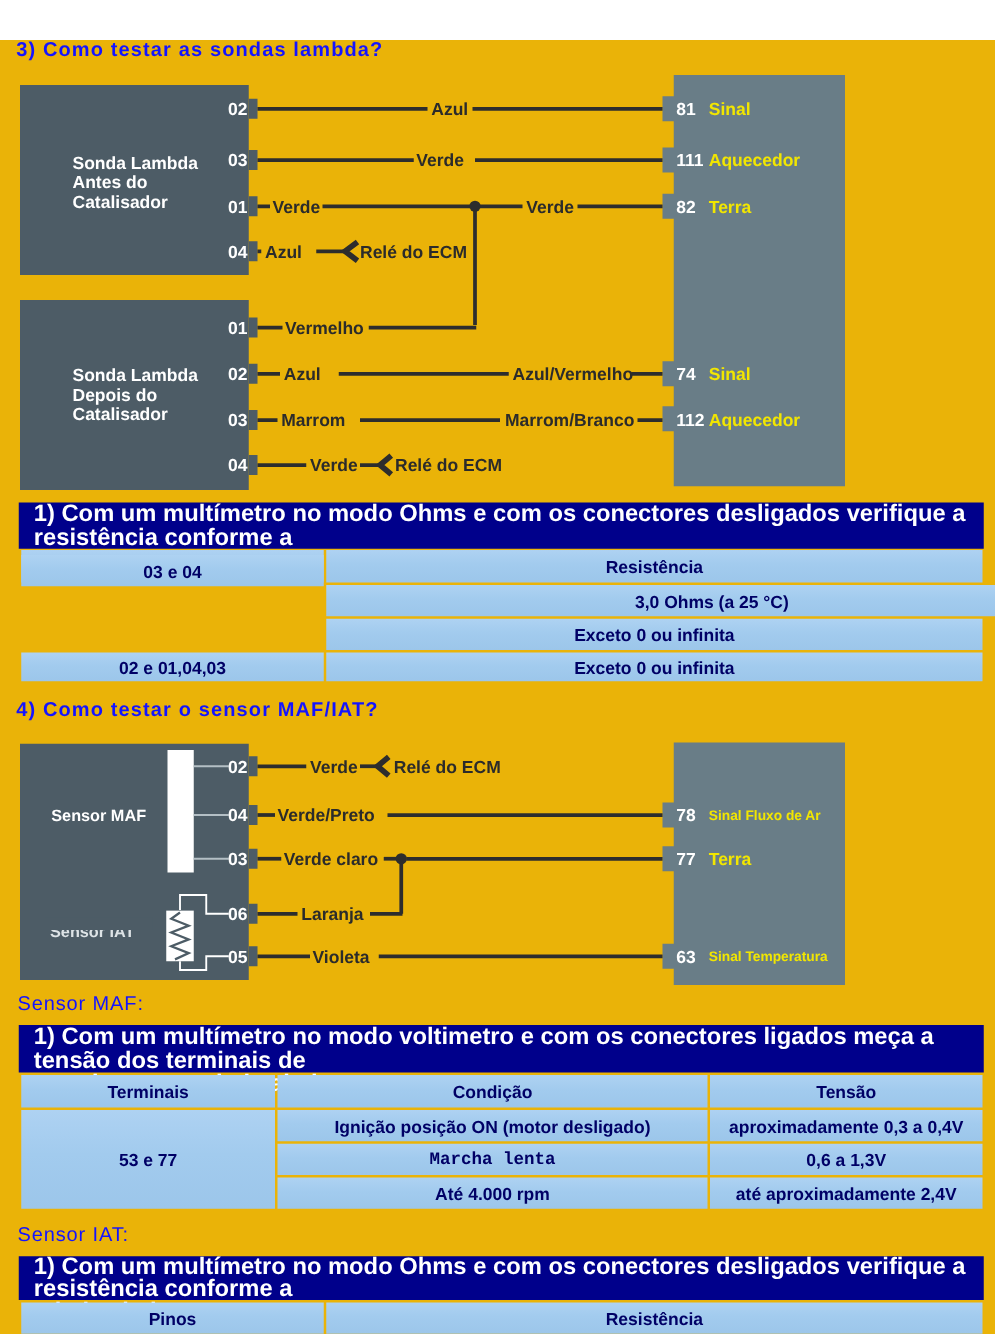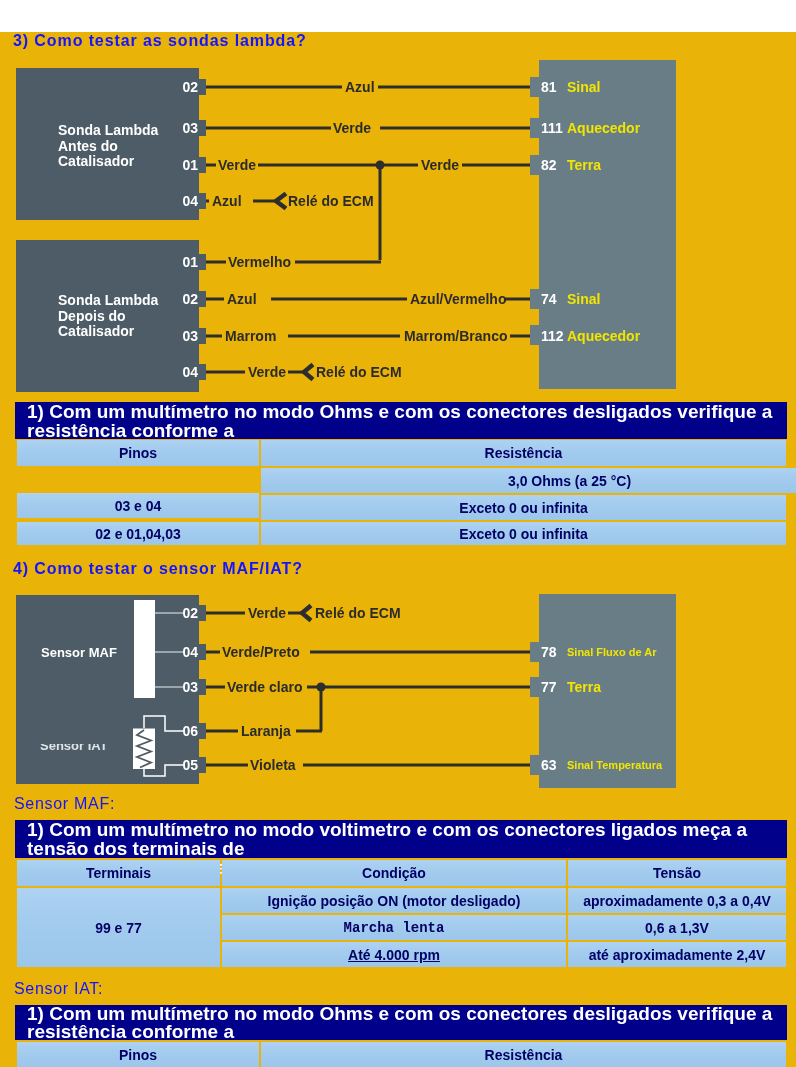--- a/index.html
+++ b/index.html
@@ -120,21 +120,21 @@
     <text x="567" y="101">Aquecedor</text>
     <text x="567" y="138">Terra</text>
     <text x="567" y="272">Sinal</text>
     <text x="567" y="309">Aquecedor</text>
   </g>
 </svg>
 
 <div class="band" style="top:370px;height:37px;">1) Com um multímetro no modo Ohms e com os conectores desligados verifique a resistência conforme a<br>tabela abaixo:</div>
 <div class="cell" style="left:17px;top:408px;width:242px;height:26px;">Pinos</div>
 <div class="cell" style="left:261px;top:408px;width:525px;height:26px;">Resistência</div>
-<div class="cell" style="left:17px;top:461px;width:242px;height:25px;">03 e 04</div>
+<div class="cell" style="left:17px;top:412px;width:242px;height:25px;">03 e 04</div>
 <div class="cell" style="left:261px;top:436px;width:617px;height:25px;">3,0 Ohms (a 25 °C)</div>
 <div class="cell" style="left:261px;top:463px;width:525px;height:25px;">Exceto 0 ou infinita</div>
 <div class="cell" style="left:17px;top:490px;width:242px;height:23px;">02 e 01,04,03</div>
 <div class="cell" style="left:261px;top:490px;width:525px;height:23px;">Exceto 0 ou infinita</div>
 
 <div class="h1" style="top:528px;">4) Como testar o sensor MAF/IAT?</div>
 
 <svg width="796" height="205" style="top:555px;" viewBox="0 0 796 205">
 
   <rect x="539" y="7" width="137" height="194" fill="#697d87"></rect>
@@ -208,26 +208,26 @@
   <text x="567" y="105" fill="#f2e600" font-size="14">Terra</text>
   <text x="567" y="182" fill="#f2e600" font-size="11">Sinal Temperatura</text>
 </svg>
 
 <div class="h2" style="top:763px;">Sensor MAF:</div>
 
 <div class="band" style="top:788px;height:38px;">1) Com um multímetro no modo voltimetro e com os conectores ligados meça a tensão dos terminais de<br>acordo com a tabela abaixo:</div>
 <div class="cell" style="left:17px;top:828px;width:203px;height:26px;">Terminais</div>
 <div class="cell" style="left:222px;top:828px;width:344px;height:26px;">Condição</div>
 <div class="cell" style="left:568px;top:828px;width:218px;height:26px;">Tensão</div>
-<div class="cell" style="left:17px;top:856px;width:203px;height:79px;">99 e 77</div>
+<div class="cell" style="left:17px;top:856px;width:203px;height:79px;">53 e 77</div>
 <div class="cell" style="left:222px;top:856px;width:344px;height:25px;">Ignição posição ON (motor desligado)</div>
 <div class="cell" style="left:568px;top:856px;width:218px;height:25px;">aproximadamente 0,3 a 0,4V</div>
 <div class="cell" style="left:222px;top:883px;width:344px;height:25px;font-family:Liberation Mono, monospace;">Marcha lenta</div>
 <div class="cell" style="left:568px;top:883px;width:218px;height:25px;">0,6 a 1,3V</div>
-<div class="cell" style="left:222px;top:910px;width:344px;height:25px;text-decoration:underline;">Até 4.000 rpm</div>
+<div class="cell" style="left:222px;top:910px;width:344px;height:25px;">Até 4.000 rpm</div>
 <div class="cell" style="left:568px;top:910px;width:218px;height:25px;">até aproximadamente 2,4V</div>
 
 <div class="h2" style="top:948px;text-align:center;">Sensor IAT:</div>
 
 <div class="band" style="top:973px;height:35px;line-height:18px;">1) Com um multímetro no modo Ohms e com os conectores desligados verifique a resistência conforme a<br>tabela abaixo:</div>
 <div class="cell" style="left:17px;top:1010px;width:242px;height:25px;">Pinos</div>
 <div class="cell" style="left:261px;top:1010px;width:525px;height:25px;">Resistência</div>
 <div class="cell" style="left:17px;top:1037px;width:242px;height:25px;">06 e 05</div>
 <div class="cell" style="left:261px;top:1037px;width:582px;height:25px;">1.800 a 2.200 Kohms (a 25 °C)</div>
 

